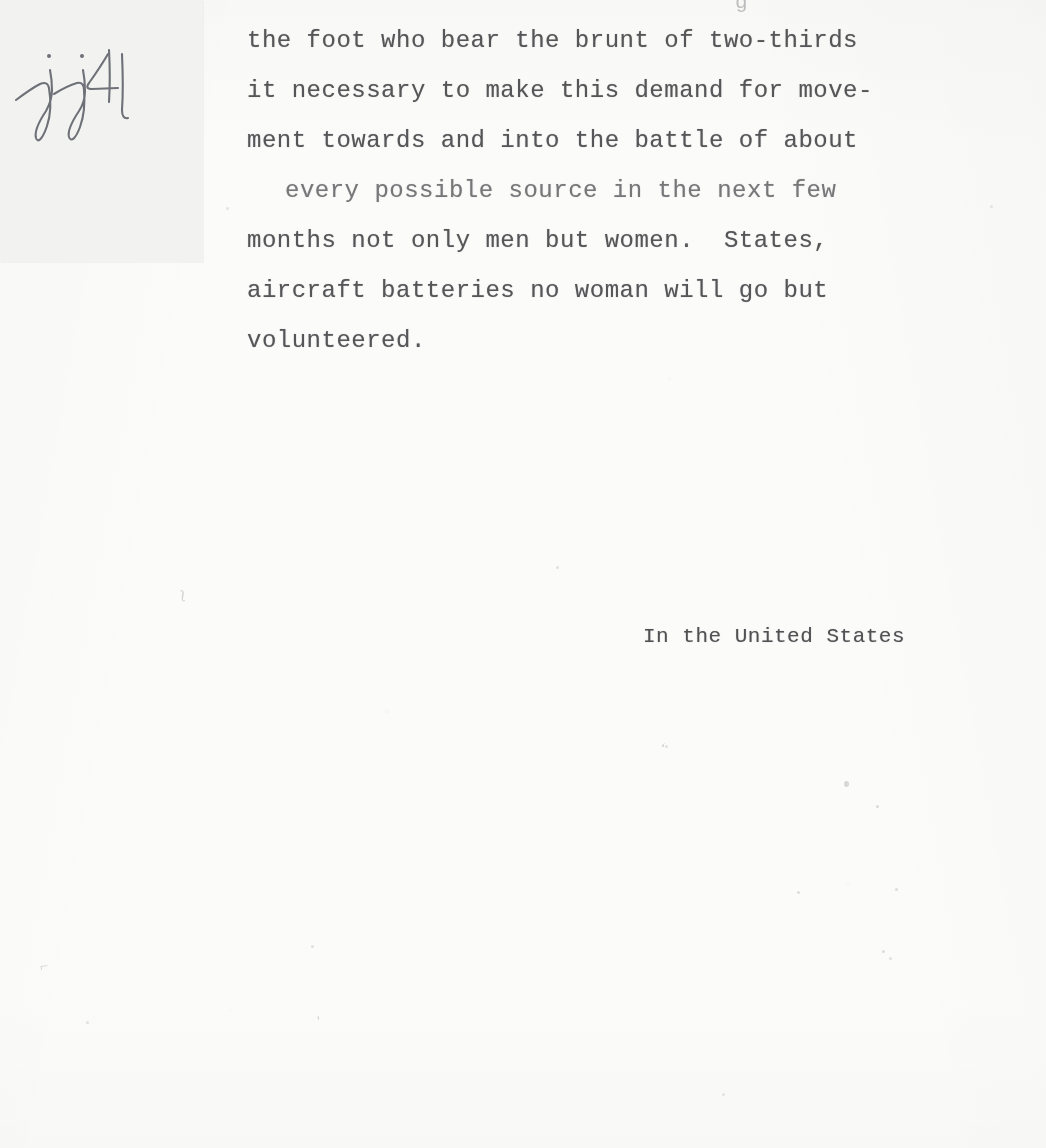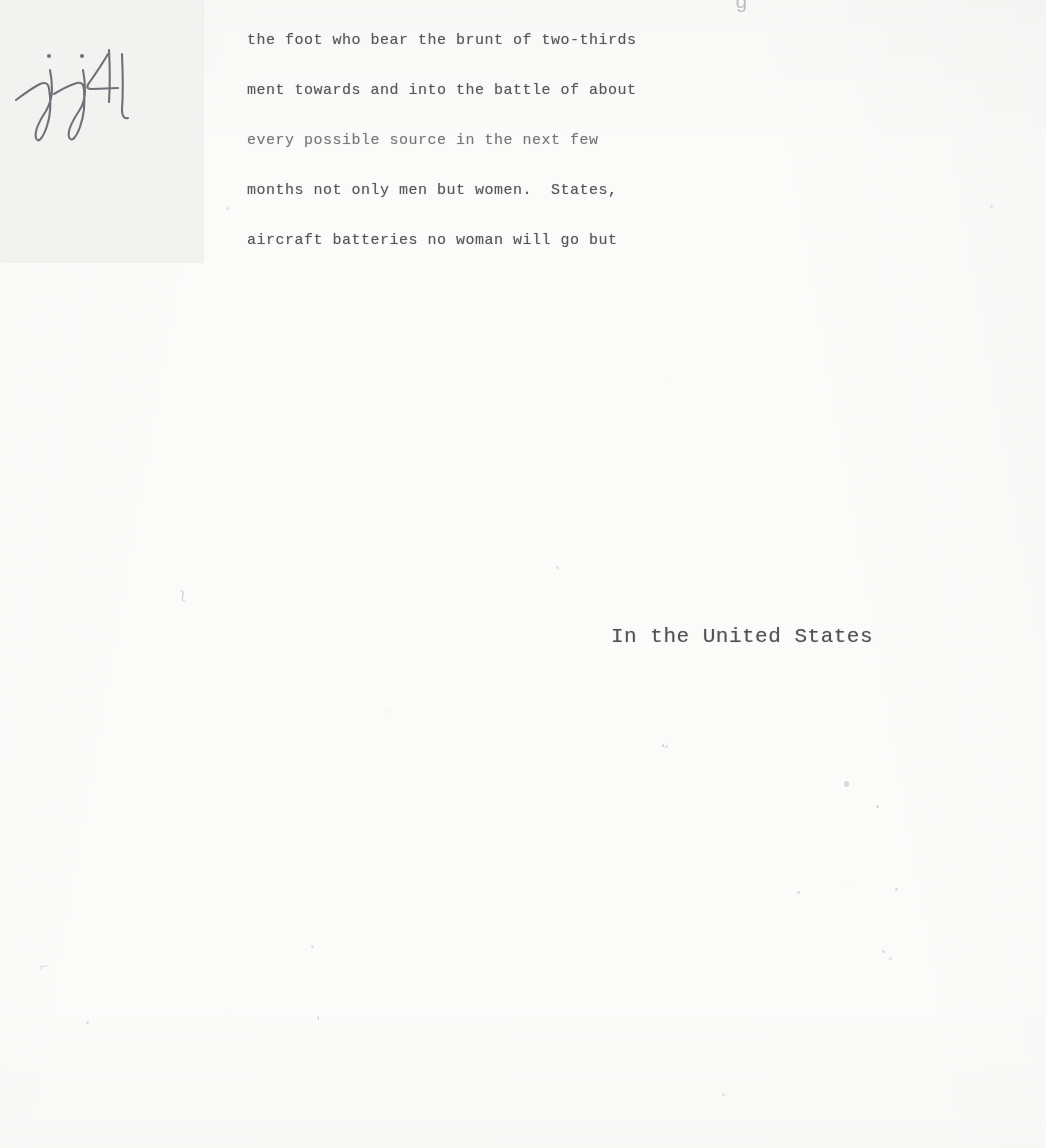--- a/index.html
+++ b/index.html
@@ -83,34 +83,34 @@
   .hw-dot { fill: #6e7177; }
 
   
   #typescript {
     position: absolute;
     left: 247px;
     top: 16px;
     width: 700px;
   }
   .tline {
-    font-size: 15px;
+    font-size: 24px;
     line-height: 50px;
     height: 50px;
     letter-spacing: 0.5px;
     color: #4a4a4c;
     white-space: pre;
     text-shadow: 0 0 1.1px rgba(90,90,95,.45);
     opacity: .93;
   }
-  .tline.faded { opacity: .80; color: #57575a; }
+  .tline.faded { opacity: .80; color: #57575a; margin-left: 38px; }
 
   #closing-line {
     position: absolute;
-    left: 611px;
+    left: 643px;
     top: 614px;
     font-size: 21px;
     line-height: 46px;
     letter-spacing: 0.5px;
     white-space: pre;
     color: #47474a;
     text-shadow: 0 0 1.1px rgba(90,90,95,.45);
     opacity: .94;
   }
 
@@ -141,24 +141,26 @@
 
 <div id="page">
 
   <div class="grain"></div>
   <div class="vignette"></div>
 
   <div id="clipped-glyph">g</div>
 
   <div id="typescript">
     <div class="tline">the foot who bear the brunt of two-thirds</div>
+    <div class="tline">it necessary to make this demand for move-</div>
     <div class="tline">ment towards and into the battle of about</div>
     <div class="tline faded">every possible source in the next few</div>
     <div class="tline">months not only men but women.  States,</div>
     <div class="tline">aircraft batteries no woman will go but</div>
+    <div class="tline">volunteered.</div>
   </div>
 
   <div id="closing-line">In the United States</div>
 
   <div id="corner-overlay"></div>
 
   <div id="handwriting">
     <svg viewBox="0 0 140 130" xmlns="http://www.w3.org/2000/svg" aria-hidden="true">
 
       <path class="hw-stroke" d="M2 72 C 10 66, 18 60, 26 56 C 31 54, 34 55, 35 60

